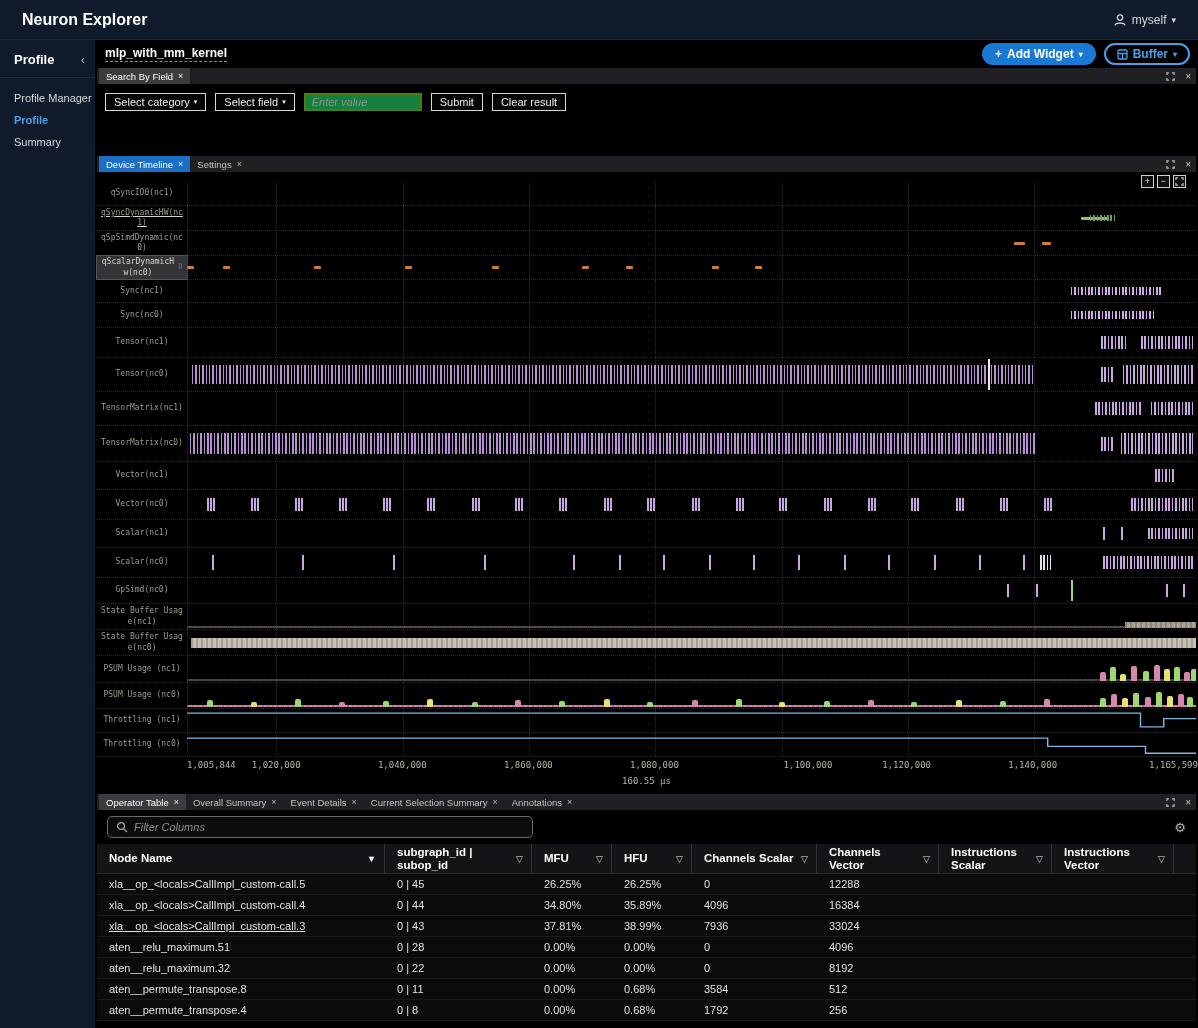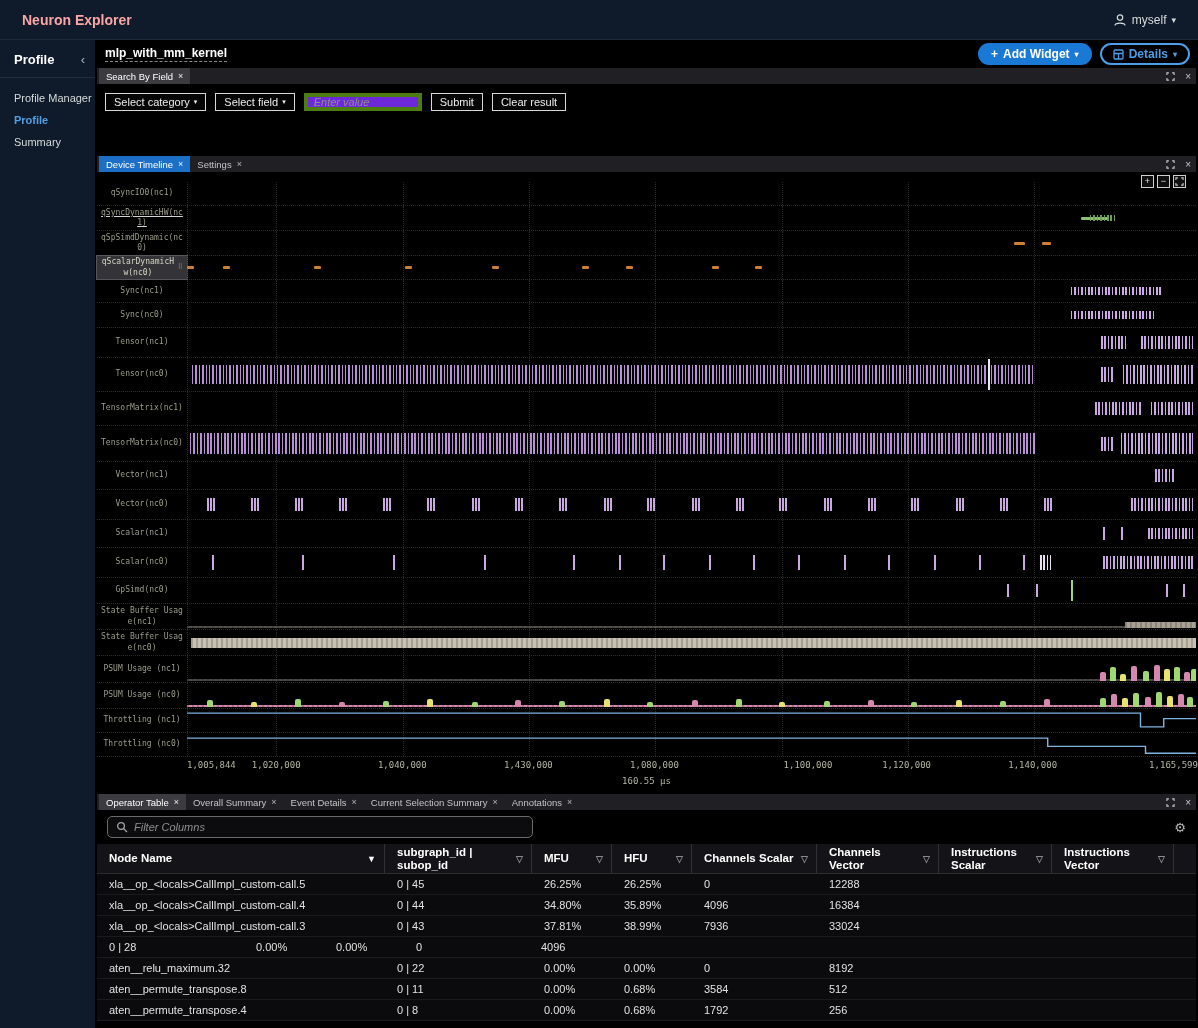--- a/index.html
+++ b/index.html
@@ -1,21 +1,21 @@
 <!DOCTYPE html>
 <html><head>
 <meta charset="utf-8">
 <style>
   *{margin:0;padding:0;box-sizing:border-box}
   html,body{width:1198px;height:1028px;overflow:hidden}
   body{background:#000;font-family:"Liberation Sans",sans-serif;color:#d5d5d5;-webkit-font-smoothing:antialiased}
 
   
   .topbar{height:40px;background:#0f1b2a;display:flex;align-items:center;padding:0 22px;border-bottom:1px solid #1c2a3a}
-  .topbar-title{font-size:14px;font-weight:bold;color:#fca5a5}
+  .topbar-title{font-size:16px;font-weight:bold;color:#ffffff}
   .topbar-user{margin-left:auto;display:flex;align-items:center;gap:5px;color:#d5dbdb;font-size:12px;cursor:pointer}
   .topbar-user .caret{font-size:9px;color:#d5dbdb}
 
   
   .shell{display:flex;height:988px}
   .sidebar{width:95px;flex:none;background:#0f1b2a;display:flex;flex-direction:column}
   .sidebar-head{display:flex;align-items:center;justify-content:space-between;padding:12px 10px 10px 14px;border-bottom:1px solid #1f2e3d}
   .sidebar-head .s-title{font-size:13px;font-weight:bold;color:#fff}
   .sidebar-head .collapse{color:#aab7c4;font-size:13px;cursor:pointer}
   #sidebar-items{padding:14px 0 0 14px;display:flex;flex-direction:column;gap:9px}
@@ -41,21 +41,21 @@
   .tab.active-blue{background:#1b6fc4;color:#fff}
   .tab-x{margin-left:5px;font-size:9px;opacity:.9;cursor:pointer}
   .tab-spacer{flex:1}
   .strip-icon{display:flex;align-items:center;padding:0 5px;color:#c9c9c9;font-size:10px;cursor:pointer}
 
   
   .search-body{height:66px;padding:9px 8px;background:#000}
   .search-row{display:flex;align-items:center;gap:9px}
   .sbtn{background:#050505;border:1px solid #d8d8d8;color:#ededed;font-size:11px;height:18px;padding:0 8px;display:flex;align-items:center;gap:4px;cursor:pointer;font-family:"Liberation Sans",sans-serif}
   .sbtn .caret{font-size:7px}
-  .s-input{width:118px;height:18px;background:#6d28d9;border:4px solid #4d7c0f;color:#cccccc;padding:0 6px;font-size:11px;font-family:"Liberation Sans",sans-serif}
+  .s-input{width:118px;height:18px;background:#15803d;border:2px solid #4d7c0f;color:#cccccc;padding:0 6px;font-size:11px;font-family:"Liberation Sans",sans-serif}
   .s-input::placeholder{font-style:italic;color:#8f8f8f}
 
   
   .timeline-body{position:relative;background:#000;padding-top:10px}
   .zoom-controls{position:absolute;top:3px;right:10px;display:flex;gap:3px;z-index:5}
   .zbtn{width:13px;height:13px;border:1px solid #cfcfcf;color:#e4e4e4;background:#101010;display:flex;align-items:center;justify-content:center;font-size:9px;line-height:1;cursor:pointer}
   .t-row{display:flex;border-bottom:1px dotted #2c2c2c;position:relative}
   .t-label{width:90px;flex:none;font-family:"DejaVu Sans Mono","Liberation Mono",monospace;font-size:8px;color:#9c9c8c;display:flex;align-items:center;justify-content:center;text-align:center;padding:0 4px;line-height:1.3;word-break:break-all;cursor:grab}
   .t-label.hovered{background:#343438;color:#d6d6c6;outline:1px solid #55555c}
   .t-label .handle{margin-left:3px;color:#8f8f8f;font-size:7px}
@@ -123,21 +123,21 @@
         <button class="btn-primary">
           <span>+</span>
           <span>Add Widget</span>
           <span class="caret">▾</span>
         </button>
         <button class="btn-outline">
           <svg width="11" height="11" viewBox="0 0 11 11" fill="none" stroke="#4b9fe8" stroke-width="1.3">
             <rect x="1" y="1" width="9" height="9" rx="1"></rect>
             <path d="M1 4.5h9M5.5 4.5V10"></path>
           </svg>
-          <span>Details</span>
+          <span>Buffer</span>
           <span class="caret">▾</span>
         </button>
       </div>
     </div>
 
     <section class="widget">
       <div class="tabstrip" id="search-tabs">
           <div class="tab active-gray">
             <span class="tab-label">Search By Field</span>
             <span class="tab-x">×</span>
@@ -594,21 +594,21 @@
                 <svg viewBox="0 0 1007 24" preserveAspectRatio="none" class="m-step">
                   <polyline points="0.0,5.3 859.0,5.3 859.0,13.9 956.6,13.9 956.6,21.1 1007.0,21.1" fill="none" stroke="#7fb3e0" stroke-width="1.4"></polyline>
                 </svg>
               </div>
             </div>
           </div>
         <div class="t-axis" id="t-axis">
             <div class="t-tick" style="left: 90px; transform: translateX(0px);">1,005,844</div>
             <div class="t-tick" style="left: 179.22px; transform: translateX(-50%);">1,020,000</div>
             <div class="t-tick" style="left: 305.297px; transform: translateX(-50%);">1,040,000</div>
-            <div class="t-tick" style="left: 431.373px; transform: translateX(-50%);">1,430,000</div>
+            <div class="t-tick" style="left: 431.373px; transform: translateX(-50%);">1,860,000</div>
             <div class="t-tick" style="left: 557.449px; transform: translateX(-50%);">1,080,000</div>
             <div class="t-tick" style="left: 711px; transform: translateX(-50%);">1,100,000</div>
             <div class="t-tick" style="left: 809.602px; transform: translateX(-50%);">1,120,000</div>
             <div class="t-tick" style="left: 935.679px; transform: translateX(-50%);">1,140,000</div>
             <div class="t-tick" style="left: 1097px; transform: translateX(-92%);">1,165,599</div>
           </div>
         <div class="t-span">160.55 μs</div>
       </div>
     </section>
 
@@ -701,30 +701,31 @@
             <div class="td" style="width: 288px;">xla__op_&lt;locals&gt;CallImpl_custom-call.4</div>
             <div class="td" style="width: 147px;">0 | 44</div>
             <div class="td" style="width: 80px;">34.80%</div>
             <div class="td" style="width: 80px;">35.89%</div>
             <div class="td" style="width: 125px;">4096</div>
             <div class="td" style="width: 122px;">16384</div>
             <div class="td" style="width: 113px;"></div>
             <div class="td" style="width: 122px;"></div>
           </div>
           <div class="tr">
-            <div class="td" style="width: 288px;">xla__op_&lt;locals&gt;CallImpl_custom-call.3</div>
+            <div class="td" style="width: 288px; text-decoration: underline;">xla__op_&lt;locals&gt;CallImpl_custom-call.3</div>
             <div class="td" style="width: 147px;">0 | 43</div>
             <div class="td" style="width: 80px;">37.81%</div>
             <div class="td" style="width: 80px;">38.99%</div>
             <div class="td" style="width: 125px;">7936</div>
             <div class="td" style="width: 122px;">33024</div>
             <div class="td" style="width: 113px;"></div>
             <div class="td" style="width: 122px;"></div>
           </div>
           <div class="tr">
+            <div class="td" style="width: 288px;">aten__relu_maximum.51</div>
             <div class="td" style="width: 147px;">0 | 28</div>
             <div class="td" style="width: 80px;">0.00%</div>
             <div class="td" style="width: 80px;">0.00%</div>
             <div class="td" style="width: 125px;">0</div>
             <div class="td" style="width: 122px;">4096</div>
             <div class="td" style="width: 113px;"></div>
             <div class="td" style="width: 122px;"></div>
           </div>
           <div class="tr">
             <div class="td" style="width: 288px;">aten__relu_maximum.32</div>

